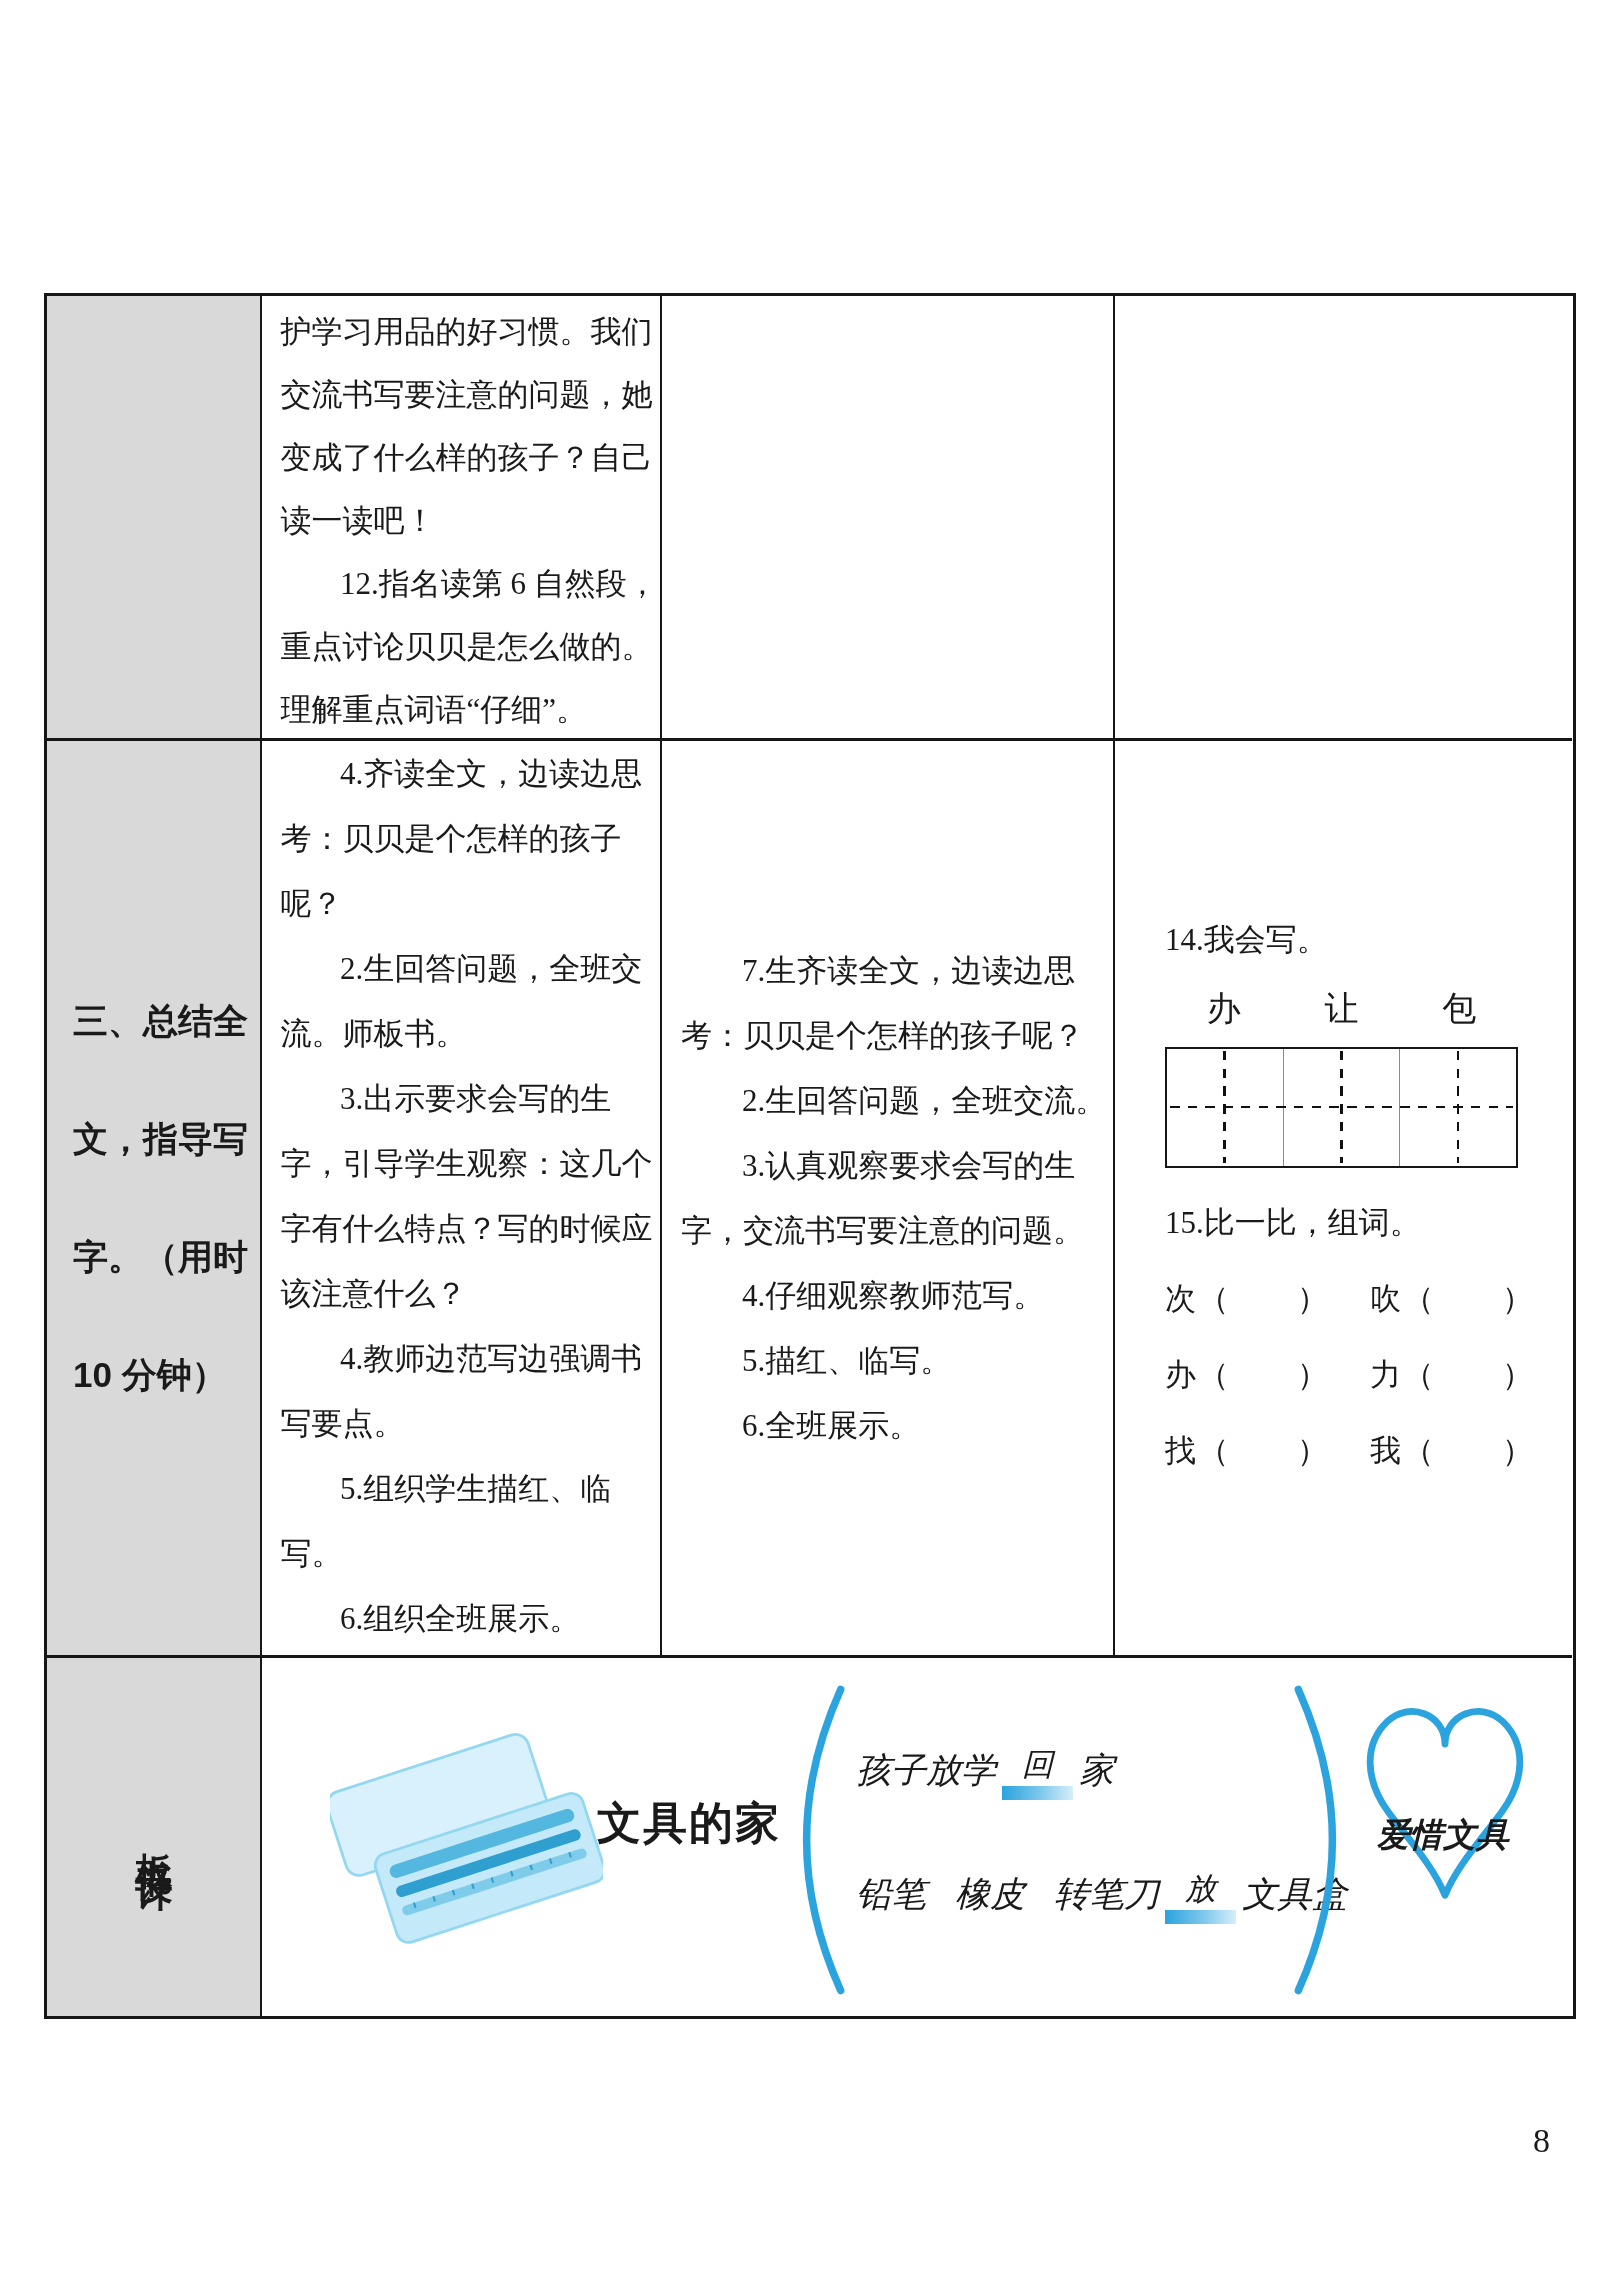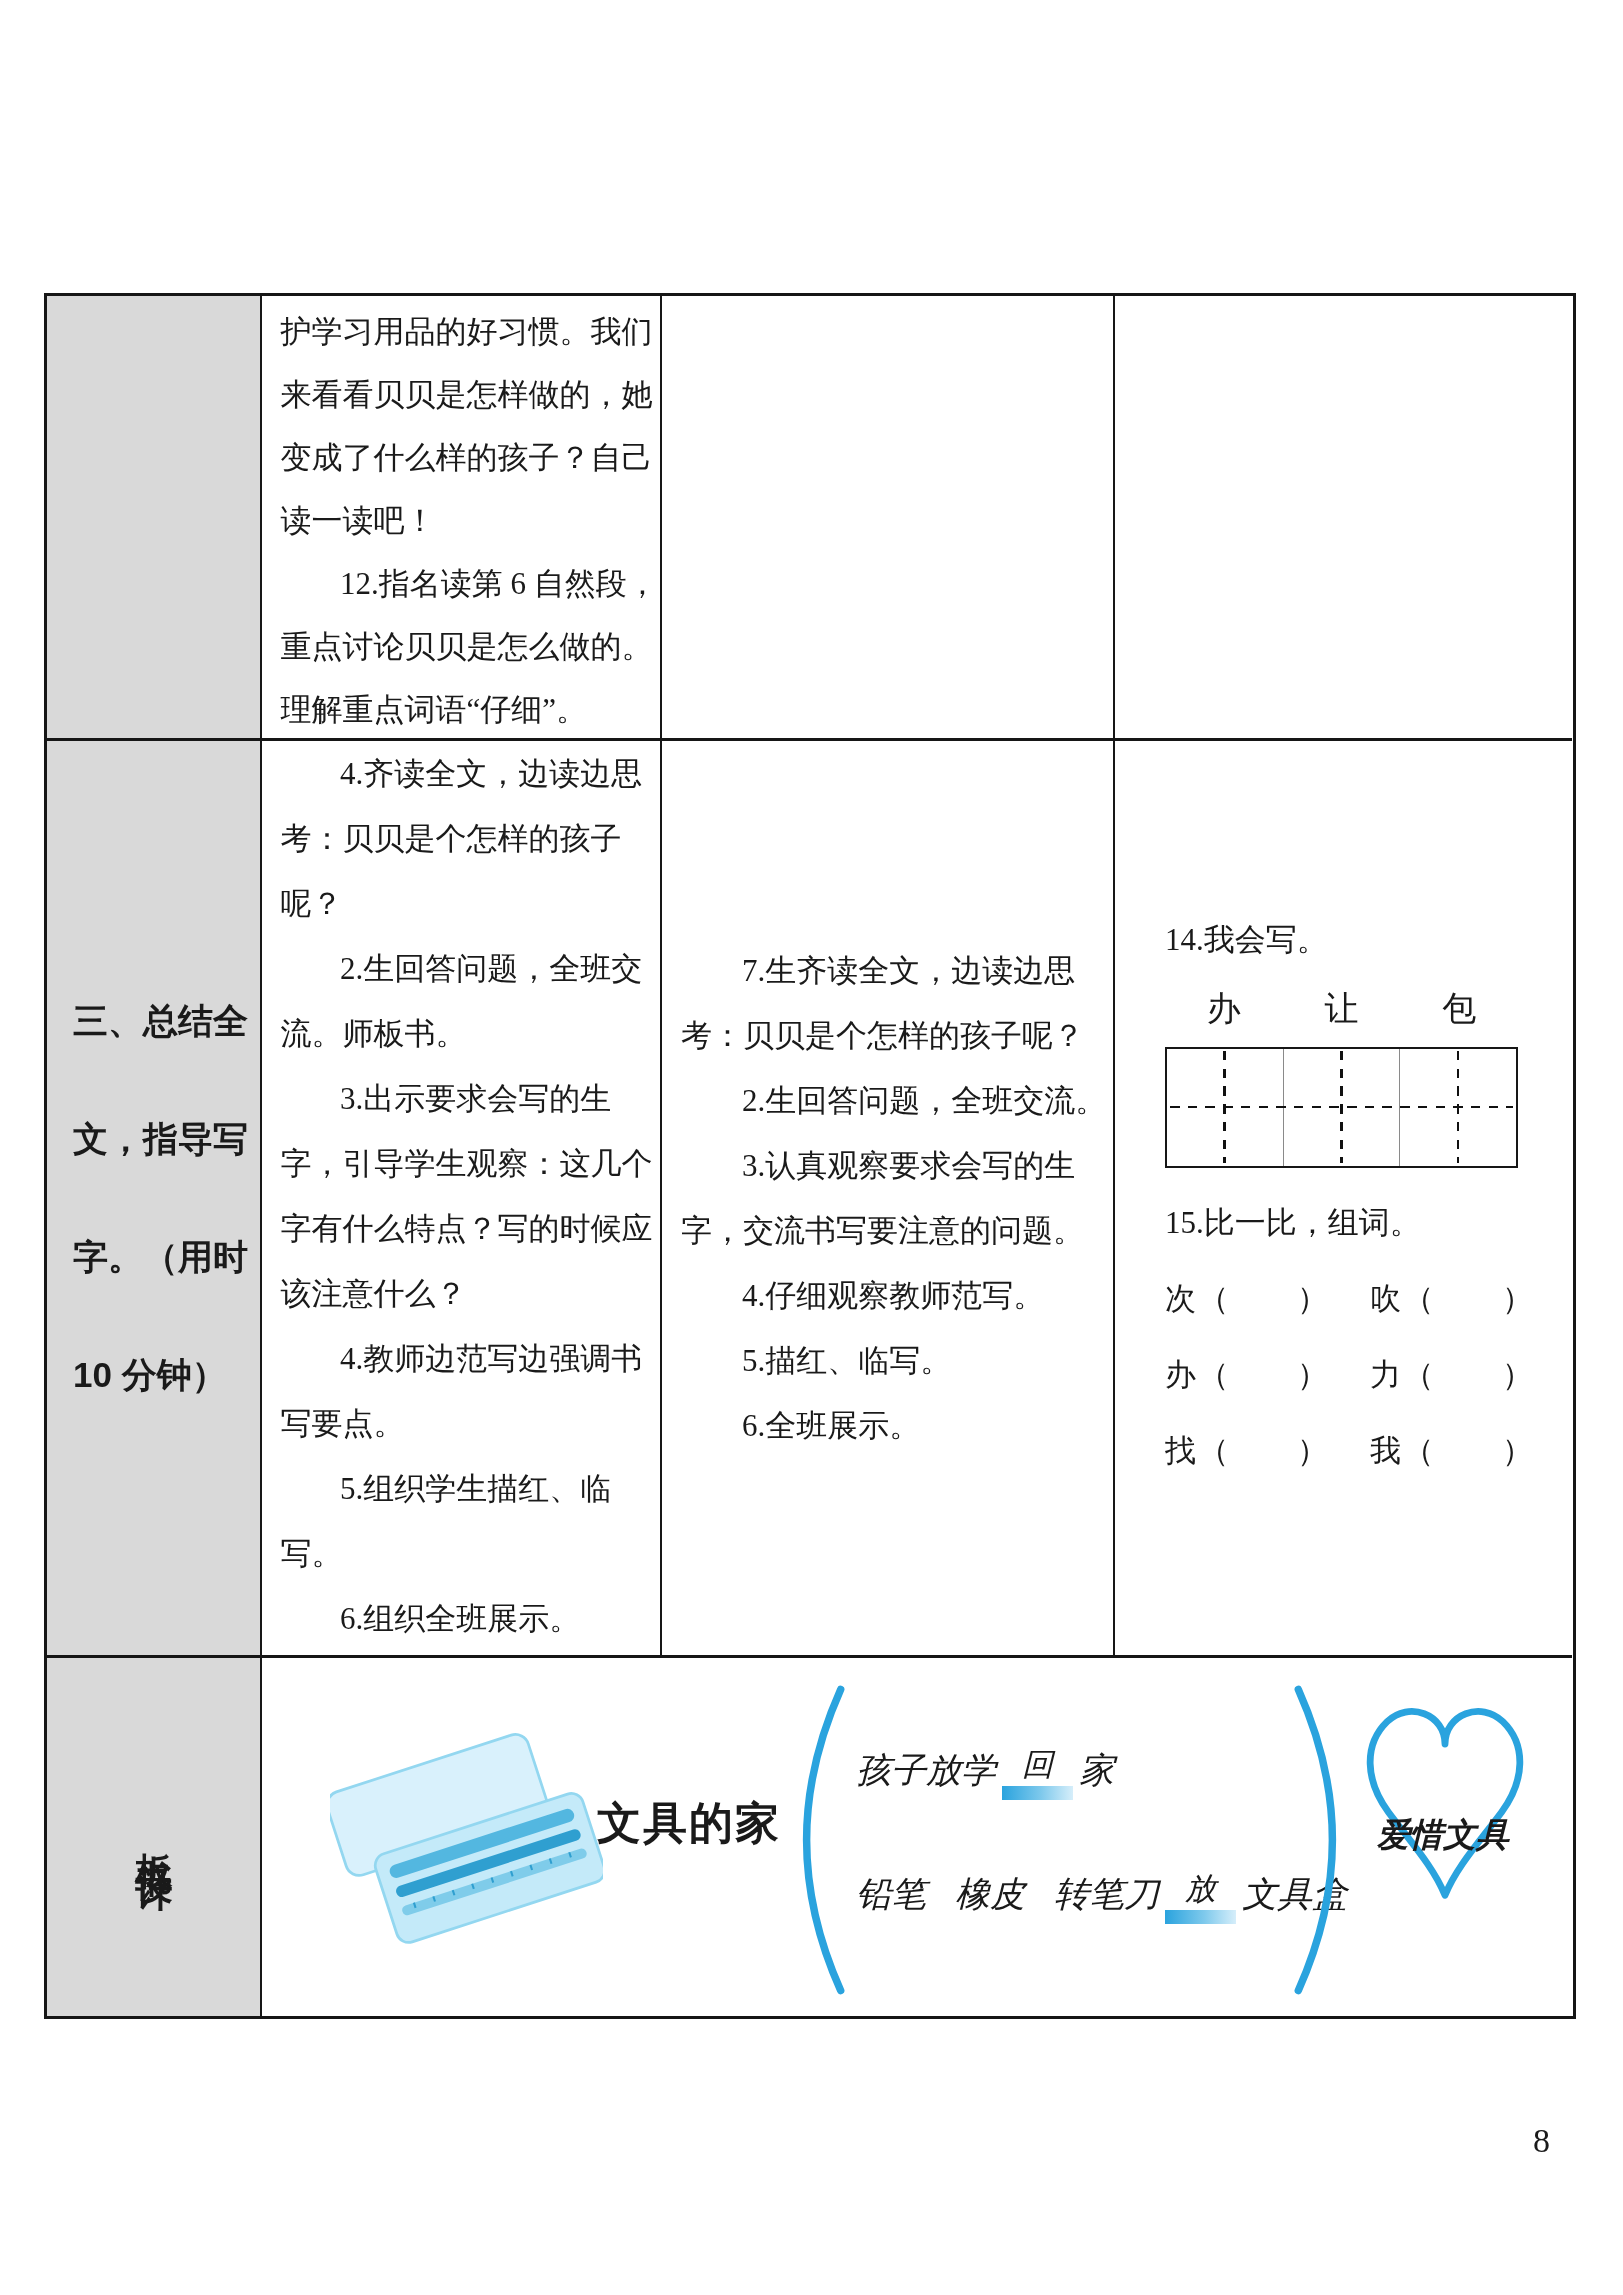--- a/index.html
+++ b/index.html
@@ -77,21 +77,21 @@
 <body>
 
 <div id="page">
 
   <div id="lesson-table">
 
     <div class="cell gray rb bb"></div>
     <div class="cell rb bb">
       <div class="row1-text">
         <div class="tl">护学习用品的好习惯。我们</div>
-        <div class="tl">来看看贝贝是怎样做的，她</div>
+        <div class="tl">交流书写要注意的问题，她</div>
         <div class="tl">变成了什么样的孩子？自己</div>
         <div class="tl">读一读吧！</div>
         <div class="tl ind">12.指名读第 6 自然段，</div>
         <div class="tl">重点讨论贝贝是怎么做的。</div>
         <div class="tl">理解重点词语“仔细”。</div>
       </div>
     </div>
     <div class="cell rb bb"></div>
     <div class="cell bb"></div>
 

